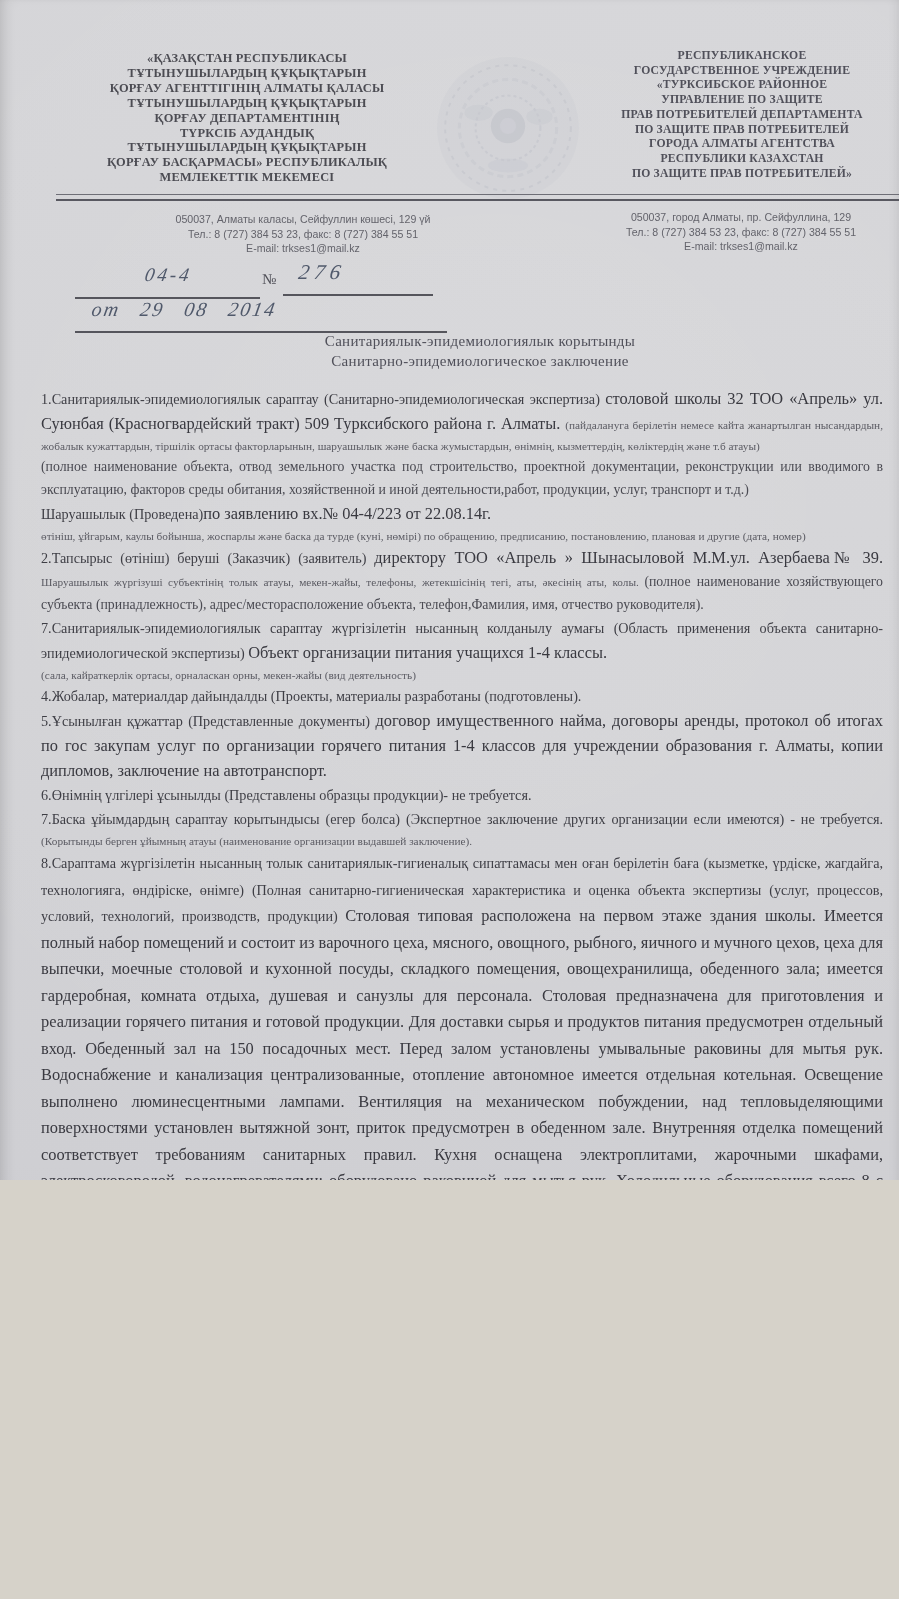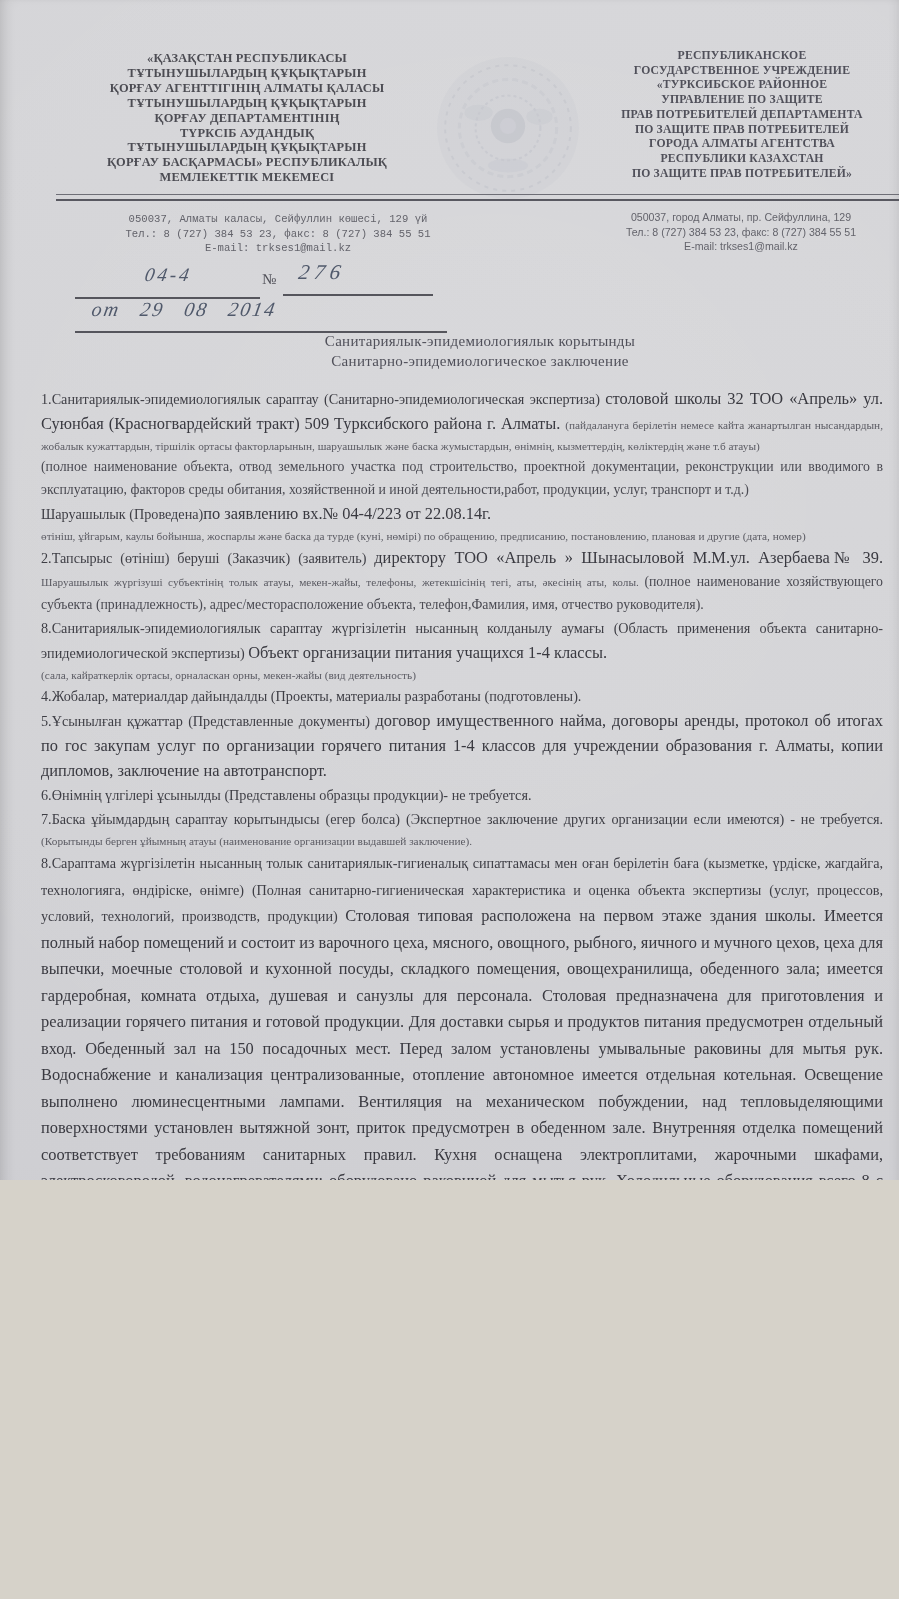--- a/index.html
+++ b/index.html
@@ -46,21 +46,21 @@
     position:absolute;top:194px;left:56px;right:0;height:4px;
     border-top:1.5px solid #6e6e76;border-bottom:2.5px solid #585860;
   }
 
   
   .contact{
     position:absolute;white-space:pre-line;text-align:center;
     font-family:"Liberation Sans","DejaVu Sans",sans-serif;
     font-size:10.6px;line-height:14.6px;color:#63636b;
   }
-  .contact.left{left:89px;top:212px;width:378px;font-family:Liberation Mono, monospace;}
+  .contact.left{left:114px;top:212px;width:378px;}
   .contact.right{left:582px;top:210px;width:318px;}
 
   
   .reg{position:absolute;left:0;top:262px;width:560px;height:86px;}
   .hand{
     position:absolute;display:inline-block;
     font-style:italic;transform:skewX(-10deg);
     color:#50596b;
   }
   .hw-prefix{left:145px;top:2px;font-size:19px;letter-spacing:3px;}
@@ -163,21 +163,21 @@
         <div>Санитариялык-эпидемиологиялык корытынды</div>
         <div>Санитарно-эпидемиологическое заключение</div>
       </div>
 
       <div class="doc-body">
         <p><span class="t-std">1.Санитариялык-эпидемиологиялык сараптау (Санитарно-эпидемиологическая экспертиза) </span><span class="t-big">столовой школы 32 ТОО «Апрель» ул. Суюнбая (Красногвардейский тракт) 509 Турксибского района г. Алматы. </span><span class="t-sm">(пайдалануга берілетін немесе кайта жанартылган нысандардын, жобалык кужаттардын, тіршілік ортасы факторларынын, шаруашылык және баска жумыстардын, өнімнің, кызметтердің, көліктердің және т.б атауы)</span></p>
         <p><span class="t-note">(полное наименование объекта, отвод земельного участка под строительство, проектной документации, реконструкции или вводимого в эксплуатацию, факторов среды обитания, хозяйственной и иной деятельности,работ, продукции, услуг, транспорт и т.д.)</span></p>
         <p><span class="t-std">Шаруашылык (Проведена)</span><span class="t-big">по заявлению вх.№ 04-4/223 от 22.08.14г.</span></p>
         <p><span class="t-sm">өтініш, ұйгарым, каулы бойынша, жоспарлы және баска да турде (куні, нөмірі) по обращению, предписанию, постановлению, плановая и другие (дата, номер)</span></p>
         <p><span class="t-std">2.Тапсырыс (өтініш) беруші (Заказчик) (заявитель) </span><span class="t-big">директору ТОО «Апрель » Шынасыловой М.М.ул. Азербаева№ 39. </span><span class="t-sm">Шаруашылык жүргізуші субъектінің толык атауы, мекен-жайы, телефоны, жетекшісінің тегі, аты, әкесінің аты, колы. </span><span class="t-note">(полное наименование хозяйствующего субъекта (принадлежность), адрес/месторасположение объекта, телефон,Фамилия, имя, отчество руководителя).</span></p>
-        <p><span class="t-std">8.Санитариялык-эпидемиологиялык сараптау жүргізілетін нысанның колданылу аумағы (Область применения объекта санитарно-эпидемиологической экспертизы) </span><span class="t-big">Объект организации питания учащихся 1-4 классы.</span></p>
+        <p><span class="t-std">7.Санитариялык-эпидемиологиялык сараптау жүргізілетін нысанның колданылу аумағы (Область применения объекта санитарно-эпидемиологической экспертизы) </span><span class="t-big">Объект организации питания учащихся 1-4 классы.</span></p>
         <p><span class="t-sm">(сала, кайраткерлік ортасы, орналаскан орны, мекен-жайы (вид деятельность)</span></p>
         <p><span class="t-std">4.Жобалар, материалдар дайындалды (Проекты, материалы разработаны (подготовлены).</span></p>
         <p><span class="t-std">5.Ұсынылған құжаттар (Представленные документы) </span><span class="t-big">договор имущественного найма, договоры аренды, протокол об итогах по гос закупам услуг по организации горячего питания 1-4 классов для учреждении образования г. Алматы, копии дипломов, заключение  на автотранспорт.</span></p>
         <p><span class="t-std">6.Өнімнің үлгілері ұсынылды (Представлены образцы продукции)- не требуется.</span></p>
         <p><span class="t-std">7.Баска ұйымдардың сараптау корытындысы  (егер болса) (Экспертное заключение других организации если имеются) - не требуется. </span><span class="t-sm">(Корытынды  берген ұйымның атауы (наименование организации выдавшей заключение).</span></p>
         <p class="p-last"><span class="t-std">8.Сараптама жүргізілетін нысанның толык санитариялык-гигиеналық сипаттамасы мен оған берілетін баға (кызметке, үрдіске, жагдайга, технологияга, өндіріске, өнімге) (Полная санитарно-гигиеническая характеристика и оценка объекта экспертизы (услуг, процессов, условий, технологий, производств, продукции)  </span><span class="t-big">Столовая типовая расположена на первом этаже здания школы. Имеется полный набор помещений и состоит из варочного цеха, мясного, овощного, рыбного, яичного и мучного цехов, цеха для выпечки, моечные столовой и кухонной посуды, складкого помещения, овощехранилища, обеденного зала; имеется гардеробная, комната отдыха, душевая и санузлы для персонала. Столовая предназначена для приготовления и реализации горячего питания и готовой продукции. Для доставки сырья и продуктов питания предусмотрен  отдельный вход. Обеденный зал на 150 посадочных мест. Перед залом установлены умывальные раковины для мытья рук. Водоснабжение и канализация централизованные, отопление автономное имеется отдельная котельная. Освещение выполнено люминесцентными лампами. Вентиляция на механическом побуждении, над тепловыделяющими поверхностями установлен вытяжной зонт, приток предусмотрен в обеденном зале. Внутренняя отделка помещений соответствует требованиям санитарных правил. Кухня оснащена  электроплитами, жарочными шкафами, электросковородой, водонагревателями; оборудовано раковиной для мытья рук. Холодильные оборудования всего 8 с термометрами, в т.ч. 2 холодильные камеры. Разделочный инвентарь в достаточном количестве промаркирован. Складское помещение оборудовано стеллажами для хранения продуктов. Столовая посуда на 3 оборота. Условия для соблюдения поточности движения чистой и грязной посуды и соблюдения личной гигиены персонала имеются, исключен встречный поток готовой и сырой продукции. Установленное оборудование соответсвует данному виду деятельности. Журналы бракеража готовой продукций, скоропортящихся продуктов, «Здоровье» заведены по установленной форме. Ассортиментный минимум согласован, запрещенных продуктов питания в ассортименте нет. Медосмотр сотрудников</span></p>
       </div>
 
       <div class="page-stamp">0528</div>
 

